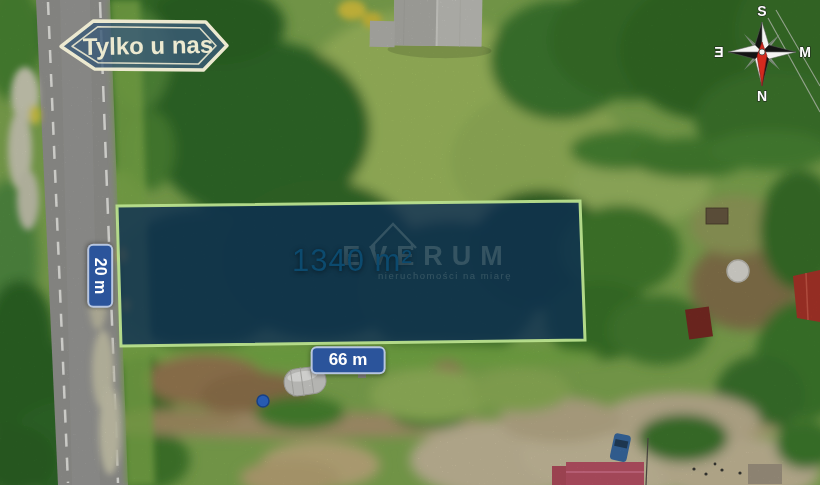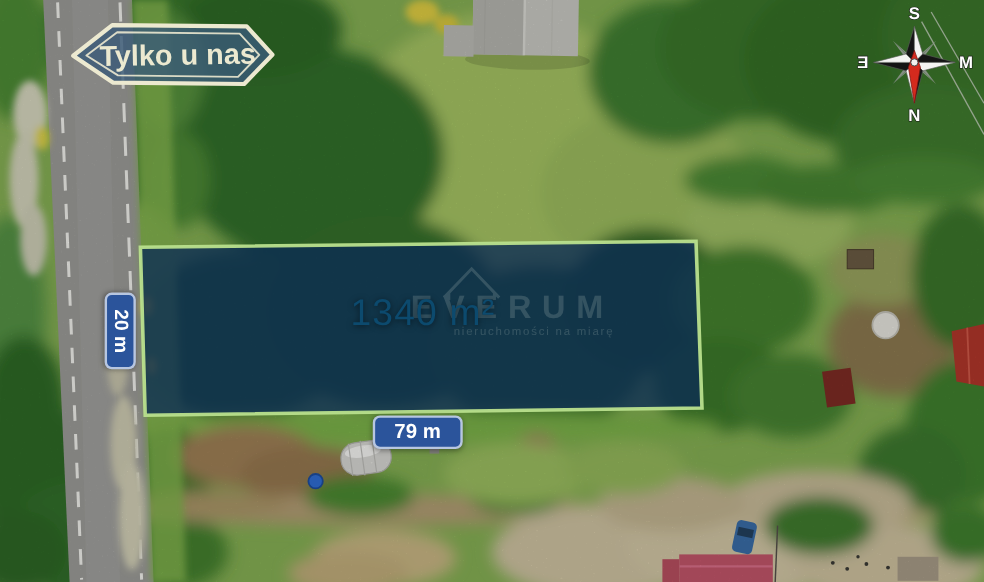--- a/index.html
+++ b/index.html
@@ -190,21 +190,21 @@
       <g opacity="0.17">
         <path d="M370,248 L393,224 L416,248 M374,244 L374,250 M412,244 L412,250" stroke="#dfe9dc" stroke-width="2.5" fill="none"></path>
         <text x="427" y="265" text-anchor="middle" font-size="27" letter-spacing="9" font-family="Liberation Sans, sans-serif" font-weight="bold" fill="#dfe9dc">EVERUM</text>
         <text x="445" y="279" text-anchor="middle" font-size="9.5" letter-spacing="1.5" font-family="Liberation Sans, sans-serif" fill="#dfe9dc">nieruchomości na miarę</text>
       </g>
     </g>
   </svg>
 
   <div id="area-label">1340 m²</div>
   <div id="depth-label" class="dim-label">20 m</div>
-  <div id="frontage-label" class="dim-label">79 m</div>
+  <div id="frontage-label" class="dim-label">66 m</div>
 
   <svg id="badge" class="overlay" width="178" height="64" viewBox="0 0 178 64" style="transform:rotate(-1deg);">
     <polygon points="5,32 38,7 150,10 171,34 147,58 38,55" fill="#3b5a78" fill-opacity="0.82" stroke="#ece9d0" stroke-width="3.5" stroke-linejoin="round"></polygon>
     <polygon points="16,32 42,13 144,16 160,34 142,52 42,49" fill="none" stroke="#ece9d0" stroke-width="1.6" stroke-linejoin="round" opacity="0.9"></polygon>
     <text x="92" y="41" text-anchor="middle" font-size="24" font-weight="bold" font-family="Liberation Sans, sans-serif" fill="#ece9d0">Tylko u nas</text>
   </svg>
 
   <svg id="compass" class="overlay" width="108" height="108" viewBox="0 0 108 108">
     <g fill="#8e948e" opacity="0.9">
       <polygon points="54,52 72,34 60,50"></polygon>

